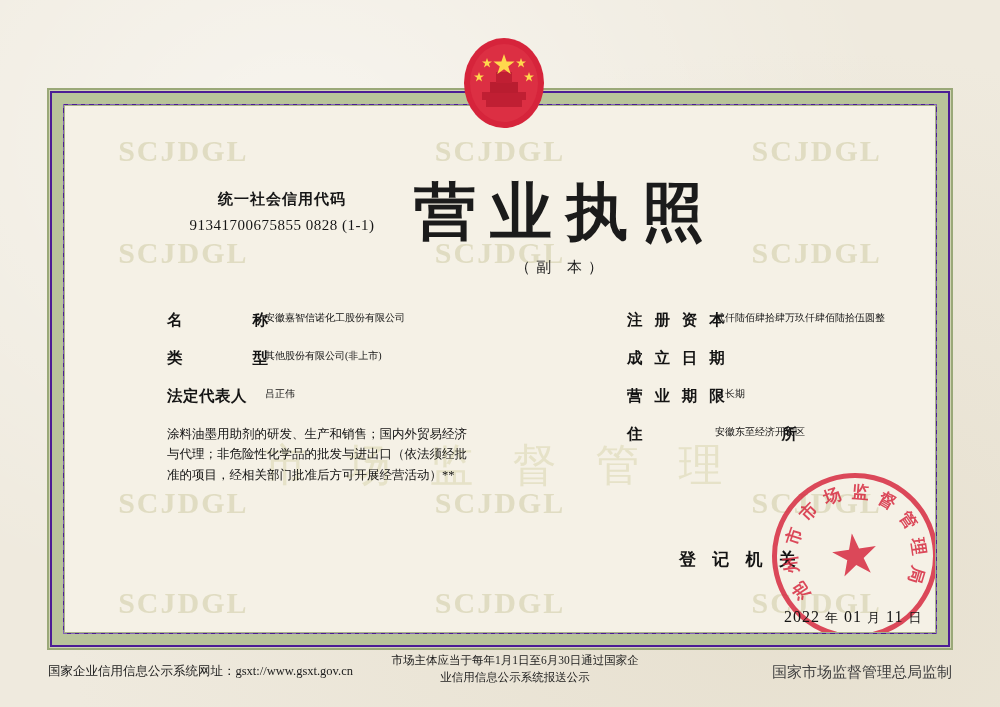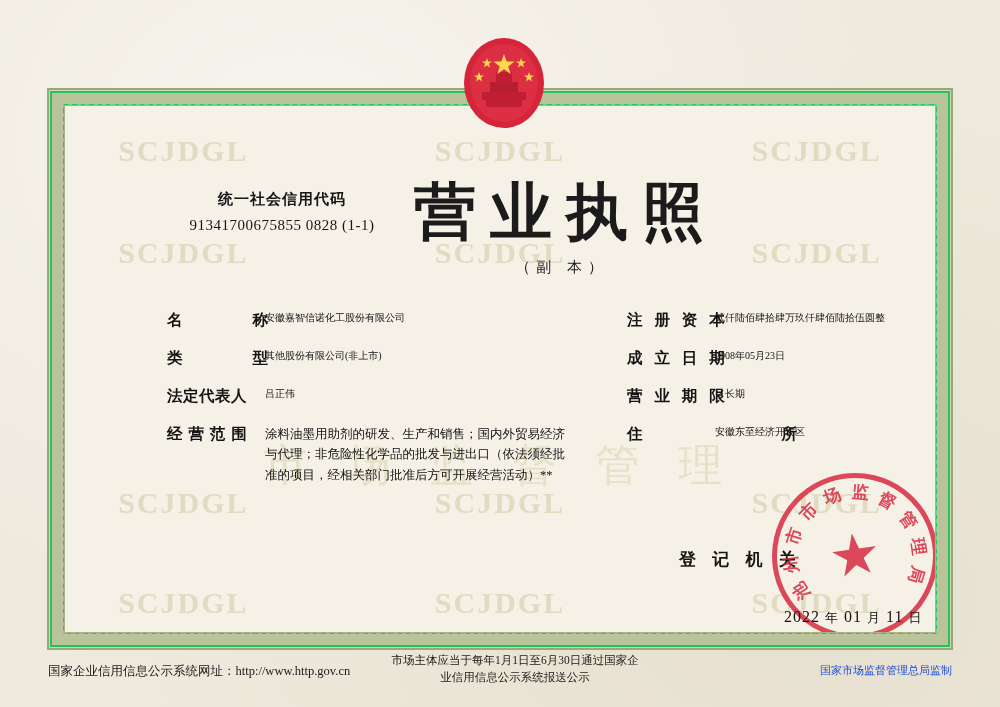--- a/index.html
+++ b/index.html
@@ -29,21 +29,21 @@
       radial-gradient(ellipse at 30% 20%, rgba(255,255,255,0.5), rgba(255,255,255,0) 60%),
       radial-gradient(ellipse at 80% 85%, rgba(215,205,180,0.35), rgba(255,255,255,0) 65%);
     pointer-events: none;
   }
 
   
   #cert {
     position: absolute;
     left: 47px; top: 88px;
     width: 906px; height: 562px;
-    background: #22c55e;
+    background: #4c1d95;
     border: 2px solid #9aa878;
     box-shadow: 0 0 0 1px #cfd3b2 inset;
   }
   #cert-inner-band {
     position: absolute;
     inset: 3px;
     border: 11px solid #b9c49a;
     background:
       repeating-linear-gradient(45deg, rgba(255,255,255,0.30) 0 3px, rgba(0,0,0,0.00) 3px 6px);
     pointer-events: none;
@@ -280,22 +280,22 @@
     width: 250px;
     font-size: 11.5px;
     line-height: 1.5;
     color: #1b1b1b;
     font-family: "Liberation Serif", serif;
     text-align: center;
   }
   #footer-right {
     position: absolute;
     right: 48px; top: 663px;
-    font-size: 11px;
-    color: #1d4ed8;
+    font-size: 15px;
+    color: #404040;
     font-family: "Liberation Serif", serif;
   }
 </style>
 </head>
 <body>
 
 <div id="page">
 
   <div id="cert">
     <div id="cert-inner-band"></div>
@@ -343,33 +343,31 @@
         </div>
         <div class="frow">
           <div class="flabel w4">类　　型</div>
           <div class="fvalue">其他股份有限公司(非上市)</div>
         </div>
         <div class="frow">
           <div class="flabel" style="width:98px;letter-spacing:0.5px;">法定代表人</div>
           <div class="fvalue">吕正伟</div>
         </div>
         <div class="frow">
-          <div class="flabel" style="width:98px;letter-spacing:1px;">经 营 范 围</div>
           <div class="fvalue small" style="width:300px;flex:none;">涂料油墨用助剂的研发、生产和销售；国内外贸易经济与代理；非危险性化学品的批发与进出口（依法须经批准的项目，经相关部门批准后方可开展经营活动）**</div>
         </div>
       </div>
 
       <div id="fields-right" style="top:204px; left:562px;">
         <div class="frow">
           <div class="flabel r4">注 册 资 本</div>
           <div class="fvalue" style="width:200px;flex:none;">贰仟陆佰肆拾肆万玖仟肆佰陆拾伍圆整</div>
         </div>
         <div class="frow">
           <div class="flabel r4">成 立 日 期</div>
-          <div class="fvalue">2008年05月23日</div>
         </div>
         <div class="frow">
           <div class="flabel r4">营 业 期 限</div>
           <div class="fvalue">／长期</div>
         </div>
         <div class="frow">
           <div class="flabel r2">住　　所</div>
           <div class="fvalue">安徽东至经济开发区</div>
         </div>
       </div>
@@ -405,17 +403,17 @@
     <rect x="24" y="64" width="36" height="7" fill="#c01f33"></rect>
     <rect x="28" y="46" width="28" height="11" fill="#b91d30"></rect>
     <rect x="34" y="36" width="16" height="11" fill="#c01f33"></rect>
     <polygon points="42,18 44.6,25.6 52.6,25.6 46.2,30.4 48.7,38 42,33.2 35.3,38 37.8,30.4 31.4,25.6 39.4,25.6" fill="#ffd84d"></polygon>
     <polygon points="25,22 26.2,25.6 30,25.6 26.9,27.8 28.1,31.4 25,29.2 21.9,31.4 23.1,27.8 20,25.6 23.8,25.6" fill="#ffd84d"></polygon>
     <polygon points="59,22 60.2,25.6 64,25.6 60.9,27.8 62.1,31.4 59,29.2 55.9,31.4 57.1,27.8 54,25.6 57.8,25.6" fill="#ffd84d"></polygon>
     <polygon points="17,36 18.2,39.6 22,39.6 18.9,41.8 20.1,45.4 17,43.2 13.9,45.4 15.1,41.8 12,39.6 15.8,39.6" fill="#ffd84d"></polygon>
     <polygon points="67,36 68.2,39.6 72,39.6 68.9,41.8 70.1,45.4 67,43.2 63.9,45.4 65.1,41.8 62,39.6 65.8,39.6" fill="#ffd84d"></polygon>
   </svg>
 
-  <div id="footer-left">国家企业信用信息公示系统网址：http://www.http.gov.cn</div>
+  <div id="footer-left">国家企业信用信息公示系统网址：gsxt://www.gsxt.gov.cn</div>
   <div id="footer-center">市场主体应当于每年1月1日至6月30日通过国家企业信用信息公示系统报送公示</div>
   <div id="footer-right">国家市场监督管理总局监制</div>
 
 </div>
 
 </body></html>

